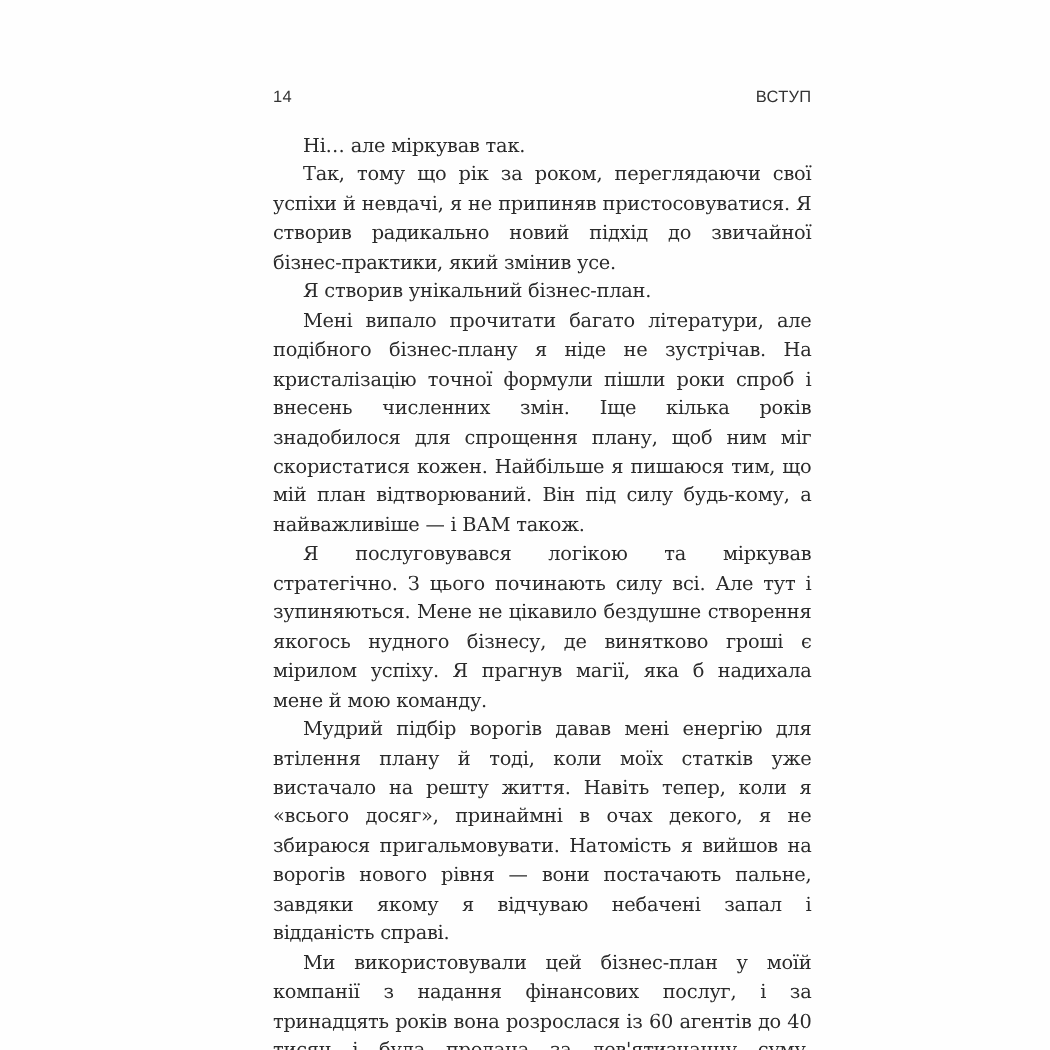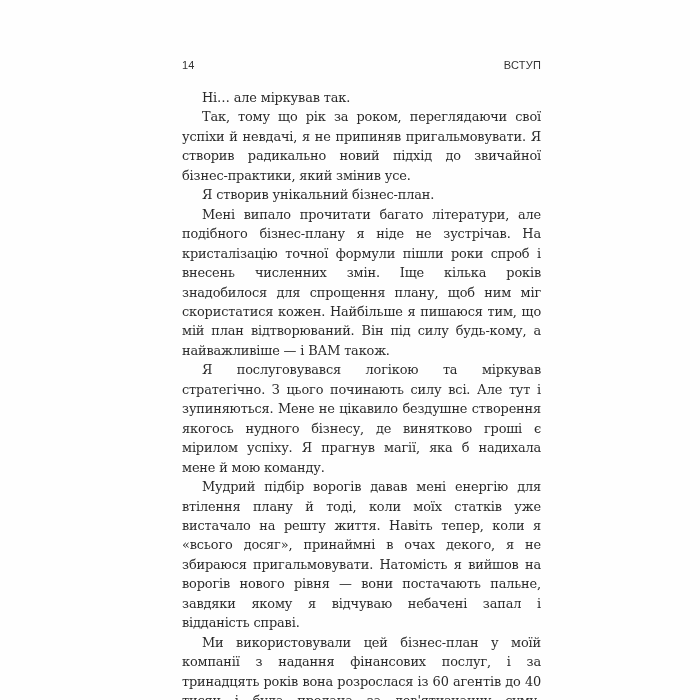--- a/index.html
+++ b/index.html
@@ -21,20 +21,20 @@
 </head>
 <body>
 
 <div class="page">
   <div class="running-head">
     <span>14</span>
     <span>ВСТУП</span>
   </div>
   <div class="body-text">
     <p>Ні… але міркував так.</p>
-    <p>Так, тому що рік за роком, переглядаючи свої успіхи й невдачі, я не припиняв пригальмовувати. Я створив радикально новий підхід до звичайної бізнес-практики, який змінив усе.</p>
+    <p>Так, тому що рік за роком, переглядаючи свої успіхи й невдачі, я не припиняв пристосовуватися. Я створив радикально новий підхід до звичайної бізнес-практики, який змінив усе.</p>
     <p>Я створив унікальний бізнес-план.</p>
     <p>Мені випало прочитати багато літератури, але подібного бізнес-плану я ніде не зустрічав. На кристалізацію точної формули пішли роки спроб і внесень численних змін. Іще кілька років знадобилося для спрощення плану, щоб ним міг скористатися кожен. Найбільше я пишаюся тим, що мій план відтворюваний. Він під силу будь-кому, а найважливіше — і ВАМ також.</p>
     <p>Я послуговувався логікою та міркував стратегічно. З цього починають силу всі. Але тут і зупиняються. Мене не цікавило бездушне створення якогось нудного бізнесу, де винятково гроші є мірилом успіху. Я прагнув магії, яка б надихала мене й мою команду.</p>
     <p>Мудрий підбір ворогів давав мені енергію для втілення плану й тоді, коли моїх статків уже вистачало на решту життя. Навіть тепер, коли я «всього досяг», принаймні в очах декого, я не збираюся пригальмовувати. Натомість я вийшов на ворогів нового рівня — вони постачають пальне, завдяки якому я відчуваю небачені запал і відданість справі.</p>
     <p>Ми використовували цей бізнес-план у моїй компанії з надання фінансових послуг, і за тринадцять років вона розрослася із 60 агентів до 40 тисяч і була продана за дев'ятизначну суму. Більшість наших торгових агентів не навчалися в коледжі, а десятки з них заробляють понад мільйон доларів. Я допоміг тисячам людей у різних галузях створити бізнес-</p>
   </div>
 </div>
 
 </body></html>

